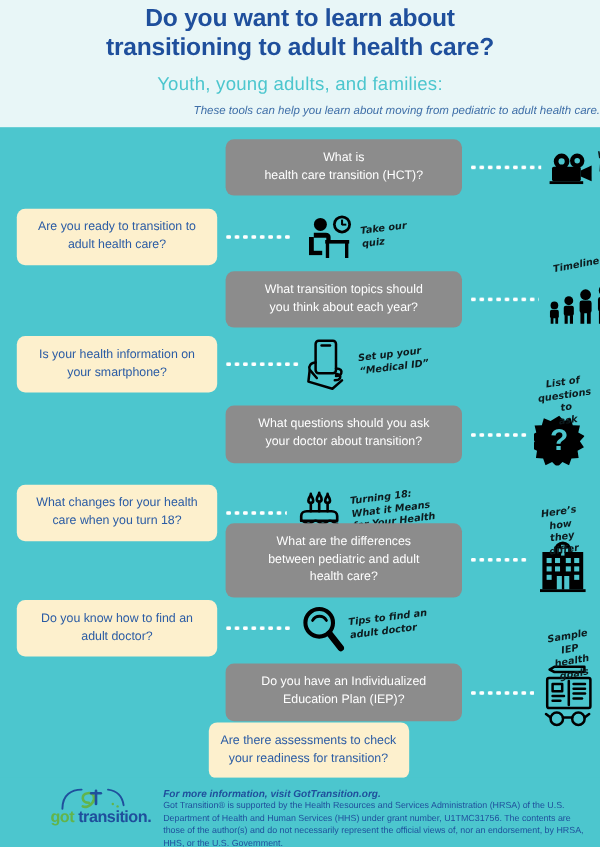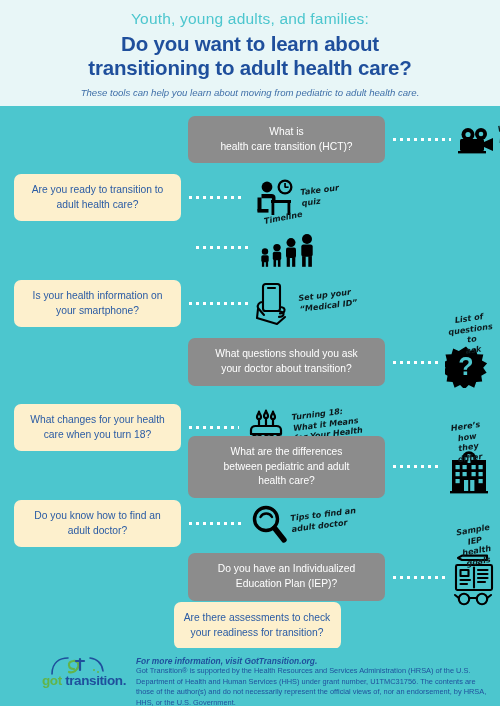--- a/index.html
+++ b/index.html
@@ -34,20 +34,21 @@
     font-weight: bold;
     color: #1f4f9c;
     line-height: 1.16;
     letter-spacing: -.2px;
   }
   #header-sub {
     margin-top: 7px;
     font-size: 9.6px;
     font-style: italic;
     color: #3f6fa8;
+    text-align: right;
   }
 
   
   .row {
     position: absolute;
     left: 0; width: 500px;
     display: flex;
     align-items: center;
   }
   .row.left  { justify-content: flex-start; padding-left: 14px; }
@@ -145,25 +146,25 @@
   #foot-body {
     font-size: 7.4px; color: #1f4f9c; line-height: 1.42;
   }
 </style>
 </head>
 <body>
 
 <div id="poster">
 
   <div id="header">
-    <div id="header-eyebrow">Youth, young adults, and families:</div>
     <div id="header-title">
       <div>Do you want to learn about</div>
       <div>transitioning to adult health care?</div>
     </div>
+    <div id="header-eyebrow">Youth, young adults, and families:</div>
     <div id="header-sub">These tools can help you learn about moving from pediatric to adult health care.</div>
   </div>
 
   <div class="row right" style="top:116px;">
     <div class="qbox gray" style="white-space:pre-line">What is
 health care transition (HCT)?</div>
     <div class="dots" style="width:60px"></div>
     <div class="icon-wrap">
       <span>
         <svg width="38" height="28" viewBox="0 0 38 28">
@@ -201,20 +202,22 @@
           <rect x="22.5" y="23" width="2.8" height="13" fill="#000"></rect>
           <rect x="38.5" y="23" width="2.8" height="13" fill="#000"></rect>
         </svg>
       </span>
       <span class="hand">Take our
 quiz</span>
     </div>
   </div>
 
   <div class="row right" style="top:226px;">
+    <div class="qbox gray" style="white-space:pre-line">What transition topics should
+you think about each year?</div>
     <div class="dots" style="width:58px"></div>
     <div class="icon-wrap" style="padding-top:8px">
       <span class="hand above" style="left:6px; top:-10px; transform:rotate(-11deg)">Timeline</span>
       <span>
         <svg width="58" height="34" viewBox="0 0 58 34">
           <g fill="#000">
             <circle cx="7" cy="17.5" r="3.2"></circle>
               <rect x="3.3" y="21.2" width="7.4" height="7" rx="1.6"></rect>
             <rect x="3.9" y="27.4" width="2.3" height="5.4"></rect>
               <rect x="7.8" y="27.4" width="2.3" height="5.4"></rect>

